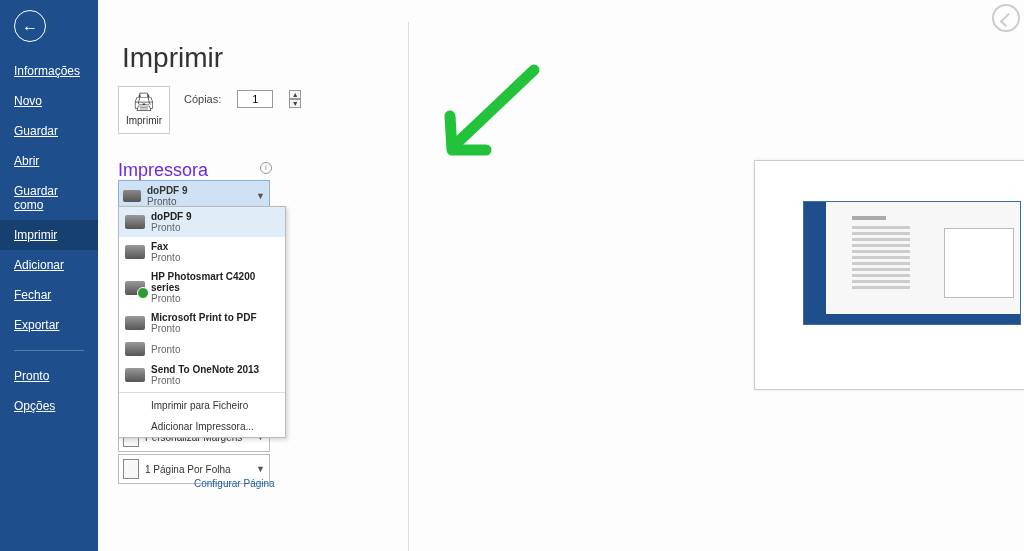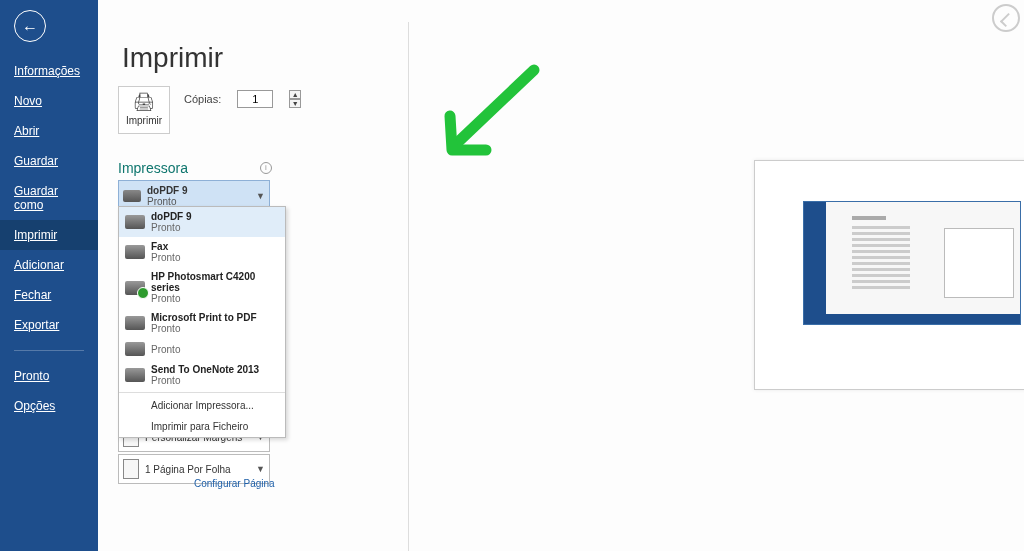--- a/index.html
+++ b/index.html
@@ -12,21 +12,21 @@
   .nav-item.active { background: #16406f; }
   .nav-divider { height: 1px; background: rgba(255,255,255,0.25); margin: 10px 14px; }
   .main { position: absolute; left: 98px; top: 0; right: 0; bottom: 0; background: #fdfdfd; }
   .page-title { font-size: 28px; color: #333; font-weight: 300; position: absolute; left: 24px; top: 42px; }
   .print-btn { position: absolute; left: 20px; top: 86px; width: 52px; height: 48px; border: 1px solid #ccc; text-align: center; padding-top: 4px; cursor: pointer; background: #fff; font-size: 10px; color: #333; }
   .print-btn .icon { font-size: 18px; display: block; margin-bottom: 2px; color: #444; }
   .copies { position: absolute; left: 86px; top: 90px; display: flex; align-items: center; gap: 16px; font-size: 11px; color: #444; }
   .copies input { width: 36px; height: 18px; border: 1px solid #999; text-align: center; font-size: 11px; }
   .spin { display: flex; flex-direction: column; }
   .spin span { width: 12px; height: 9px; border: 1px solid #999; font-size: 7px; line-height: 7px; text-align: center; cursor: pointer; background: #f4f4f4; }
-  .section-label { position: absolute; left: 20px; top: 160px; font-size: 14px; color: #0f766e; }
+  .section-label { position: absolute; left: 20px; top: 160px; font-size: 18px; color: #6d28d9; }
   .info-icon { position: absolute; left: 162px; top: 162px; width: 12px; height: 12px; border: 1px solid #999; border-radius: 50%; font-size: 8px; text-align: center; line-height: 10px; color: #999; cursor: pointer; }
   .dropdown-sel { position: absolute; left: 20px; top: 180px; width: 152px; height: 32px; border: 1px solid #8eb0d6; background: #cfe2f5; display: flex; align-items: center; cursor: pointer; padding: 0 4px; }
   .dropdown-sel .printer-icon { width: 18px; height: 12px; background: linear-gradient(#888,#555); border-radius: 2px; margin-right: 6px; }
   .dropdown-sel .name { font-size: 10px; font-weight: bold; color: #333; line-height: 11px; }
   .dropdown-sel .status { font-size: 10px; color: #555; line-height: 11px; }
   .dropdown-sel .chev { margin-left: auto; font-size: 9px; color: #555; }
   .dropdown-list { position: absolute; left: 20px; top: 206px; width: 168px; background: #fff; border: 1px solid #bbb; box-shadow: 2px 2px 4px rgba(0,0,0,0.15); z-index: 50; }
   .dl-item { display: flex; align-items: center; padding: 4px 6px; cursor: pointer; }
   .dl-item.highlight { background: #e0edf9; }
   .dl-item .p-icon { width: 20px; height: 14px; background: linear-gradient(#999,#555); border-radius: 2px; margin-right: 6px; position: relative; flex-shrink: 0; }
@@ -56,22 +56,22 @@
 <body>
 
 <div class="titlebar">Documento1 - Word (A Ativação do Produto Falhou)</div>
 
 <div class="sidebar">
   <div class="back-btn">
       <span>←</span>
     </div>
   <div class="nav-item">Informações</div>
   <div class="nav-item">Novo</div>
+  <div class="nav-item">Guardar</div>
   <div class="nav-item">Abrir</div>
-  <div class="nav-item">Guardar</div>
   <div class="nav-item">Guardar como</div>
   <div class="nav-item active">Imprimir</div>
   <div class="nav-item">Adicionar</div>
   <div class="nav-item">Fechar</div>
   <div class="nav-item">Exportar</div>
   <div class="nav-divider"></div>
   <div class="nav-item">Pronto</div>
   <div class="nav-item">Opções</div>
 </div>
 
@@ -140,22 +140,22 @@
         </div>
     </div>
     <div class="dl-item">
       <div class="p-icon"></div>
       <div class="txt">
           <div class="name">Send To OneNote 2013</div>
           <div class="status">Pronto</div>
         </div>
     </div>
     <div class="dl-sep"></div>
+    <div class="dl-link">Imprimir para Ficheiro</div>
     <div class="dl-link">Adicionar Impressora...</div>
-    <div class="dl-link">Imprimir para Ficheiro</div>
   </div>
 
   <div class="drop" style="top:422px">
     <div class="box"></div>
     <span>Personalizar Margens</span>
     <span class="chev">▼</span>
   </div>
   <div class="drop" style="top:454px">
     <div class="box"></div>
     <span>1 Página Por Folha</span>

